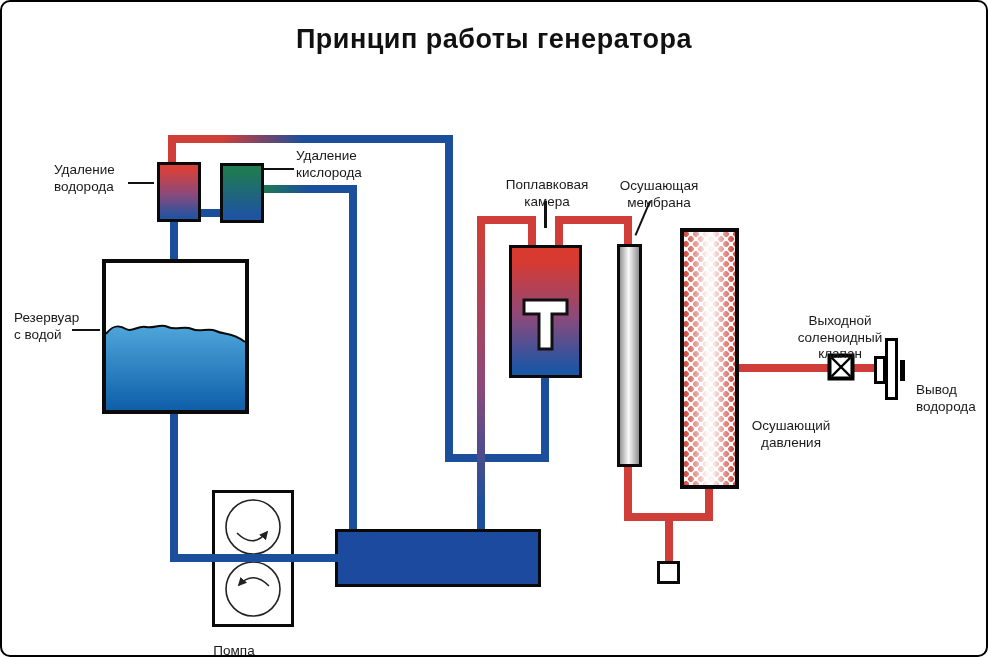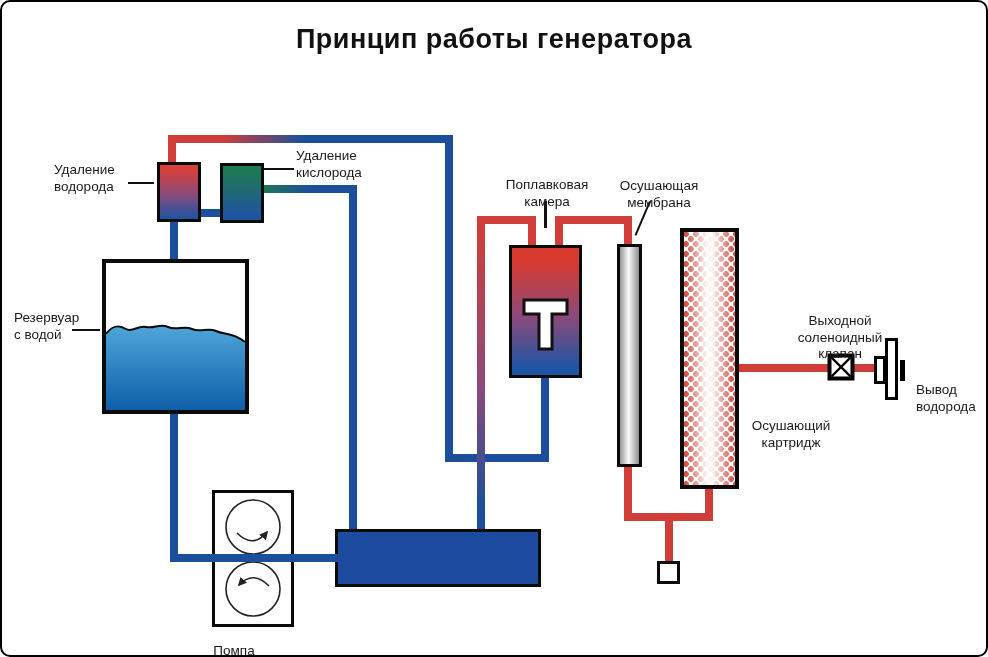--- a/index.html
+++ b/index.html
@@ -147,16 +147,16 @@
   <div class="lbl center" style="left:545px;top:162px;">Поплавковая
 камера</div>
   <div class="lbl center" style="left:657px;top:163px;">Осушающая
 мембрана</div>
   <div class="lbl center" style="left:838px;top:298px;">Выходной
 соленоидный
 клапан</div>
   <div class="lbl" style="left:914px;top:359px;margin-top:21px;">Вывод
 водорода</div>
   <div class="lbl center" style="left:789px;top:403px;">Осушающий
-картридж</div>
+давления</div>
   <div class="lbl center" style="left:232px;top:628px;">Помпа</div>
 
 </div>
 
 </body></html>

